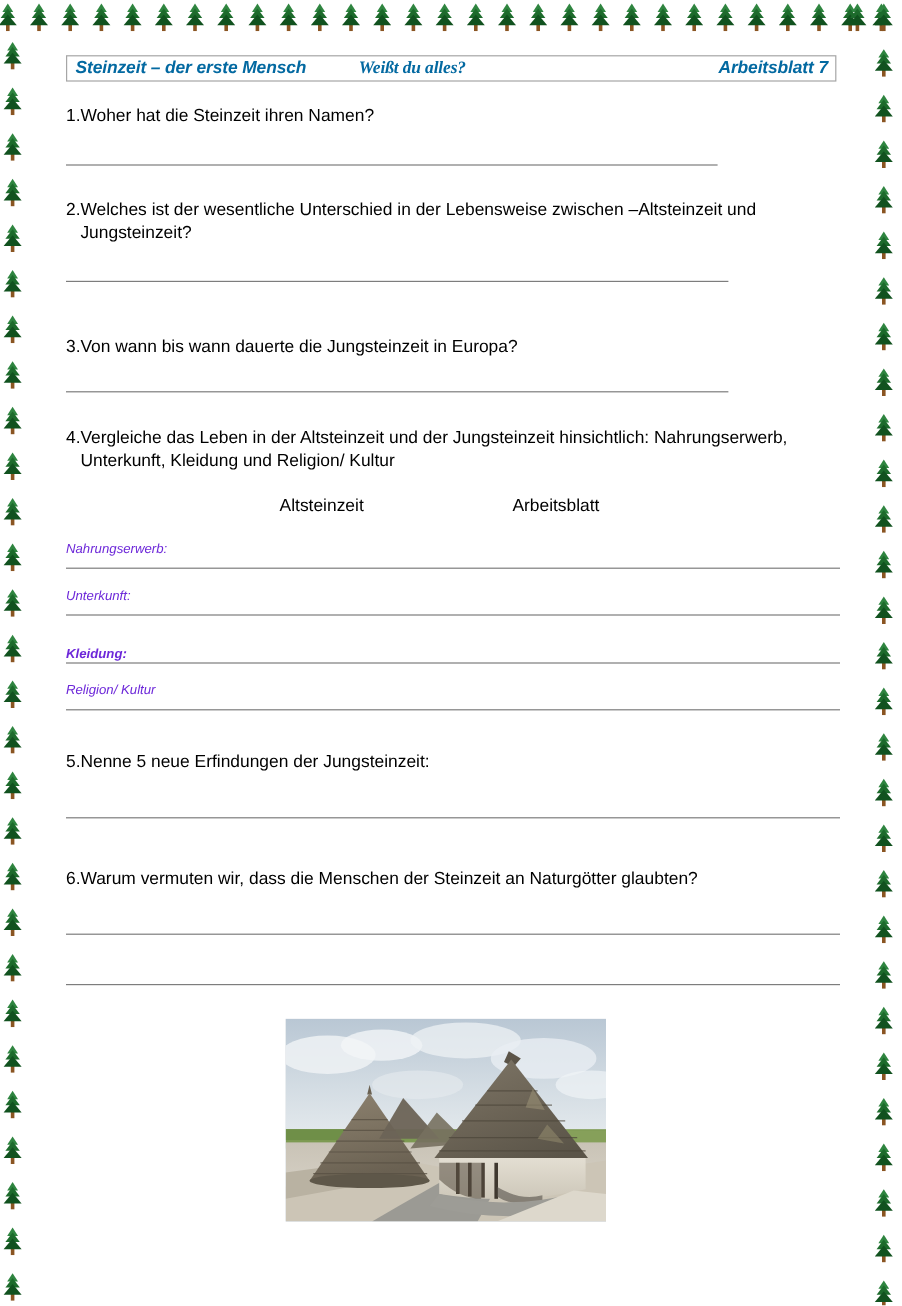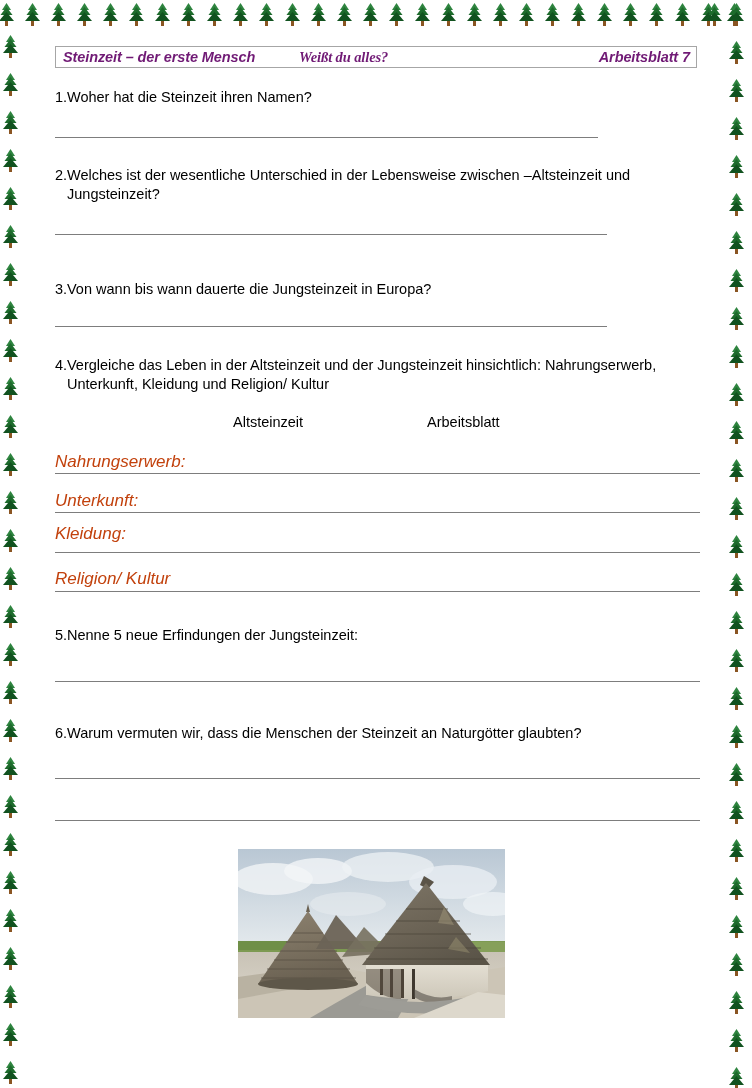--- a/index.html
+++ b/index.html
@@ -59,21 +59,21 @@
     border: 1px solid #a6a6a6;
     box-sizing: border-box;
     background: #ffffff;
   }
   #header-box .hdr {
     position: absolute;
     top: 2px;
     font-weight: bold;
     font-style: italic;
     font-size: 14.5px;
-    color: #701a75;
+    color: #0369a1;
     white-space: nowrap;
     letter-spacing: -0.1px;
   }
   #hdr-title { left: 7px; }
   #hdr-sub   { left: 243px; font-family: Liberation Serif, serif; }
   #hdr-sheet { right: 6px; }
 
   
   .question {
     position: absolute;
@@ -106,22 +106,22 @@
   .col-head {
     position: absolute;
     font-size: 14.5px;
     color: #000;
     white-space: nowrap;
   }
   .row-label {
     position: absolute;
     left: 0;
     font-style: italic;
-    font-size: 17px;
-    color: #c2410c;
+    font-size: 11px;
+    color: #6d28d9;
     white-space: nowrap;
   }
 
   
   #photo {
     position: absolute;
     left: 183px;
     top: 849px;
     width: 267px;
     height: 169px;
@@ -871,21 +871,21 @@
 
     <div class="col-head" style="left:178px; top:414px;">Altsteinzeit</div>
     <div class="col-head" style="left:372px; top:414px;">Arbeitsblatt</div>
 
     <div class="row-label" style="top:452px;">Nahrungserwerb:</div>
     <div class="rule" style="left:0px; top:473px; width:645px;"></div>
 
     <div class="row-label" style="top:491px;">Unterkunft:</div>
     <div class="rule" style="left:0px; top:512px; width:645px;"></div>
 
-    <div class="row-label" style="top:524px;">Kleidung:</div>
+    <div class="row-label" style="top:539px;font-weight:bold;">Kleidung:</div>
     <div class="rule" style="left:0px; top:552px; width:645px;"></div>
 
     <div class="row-label" style="top:569px;text-align:center;">Religion/ Kultur</div>
     <div class="rule" style="left:0px; top:591px; width:645px;"></div>
 
     <div class="question" style="top:626px;">
       <span class="qnum">5.</span>
       <span class="qtext">Nenne 5 neue Erfindungen der Jungsteinzeit:</span>
     </div>
     <div class="rule" style="left:0px; top:681px; width:645px;"></div>

